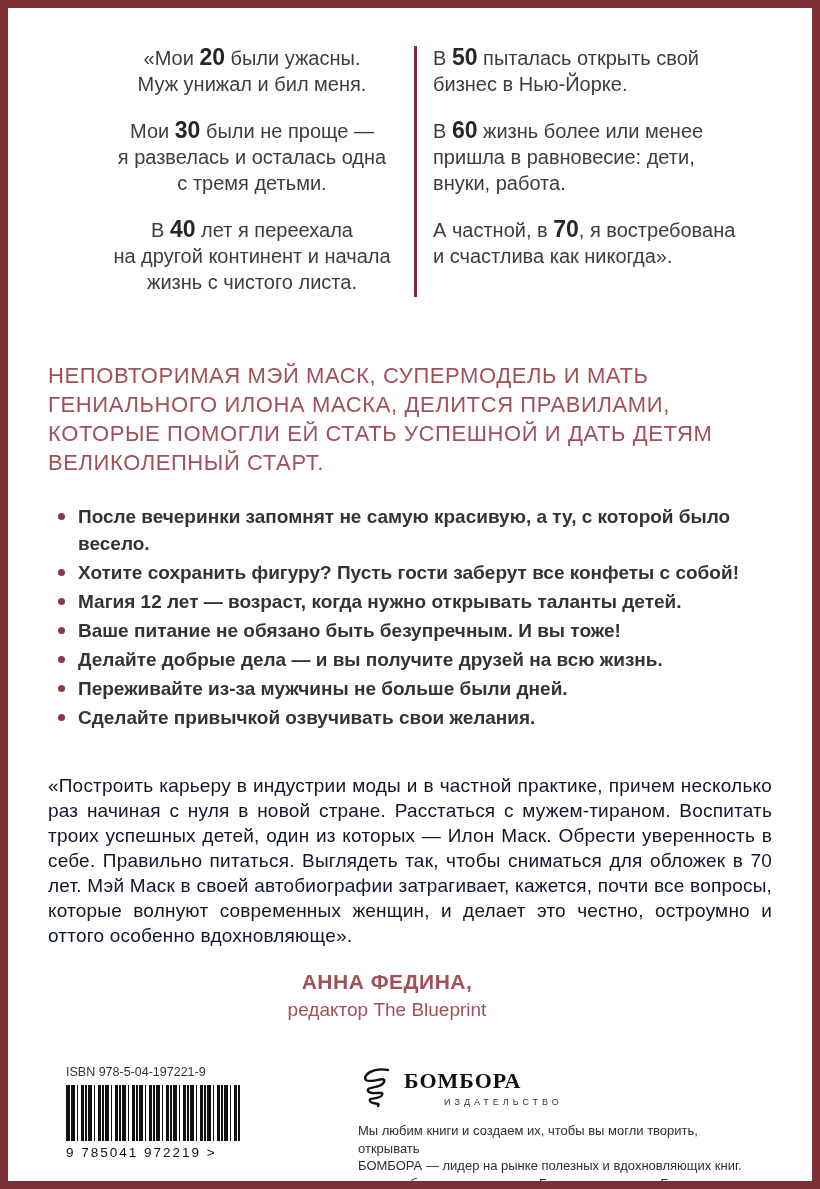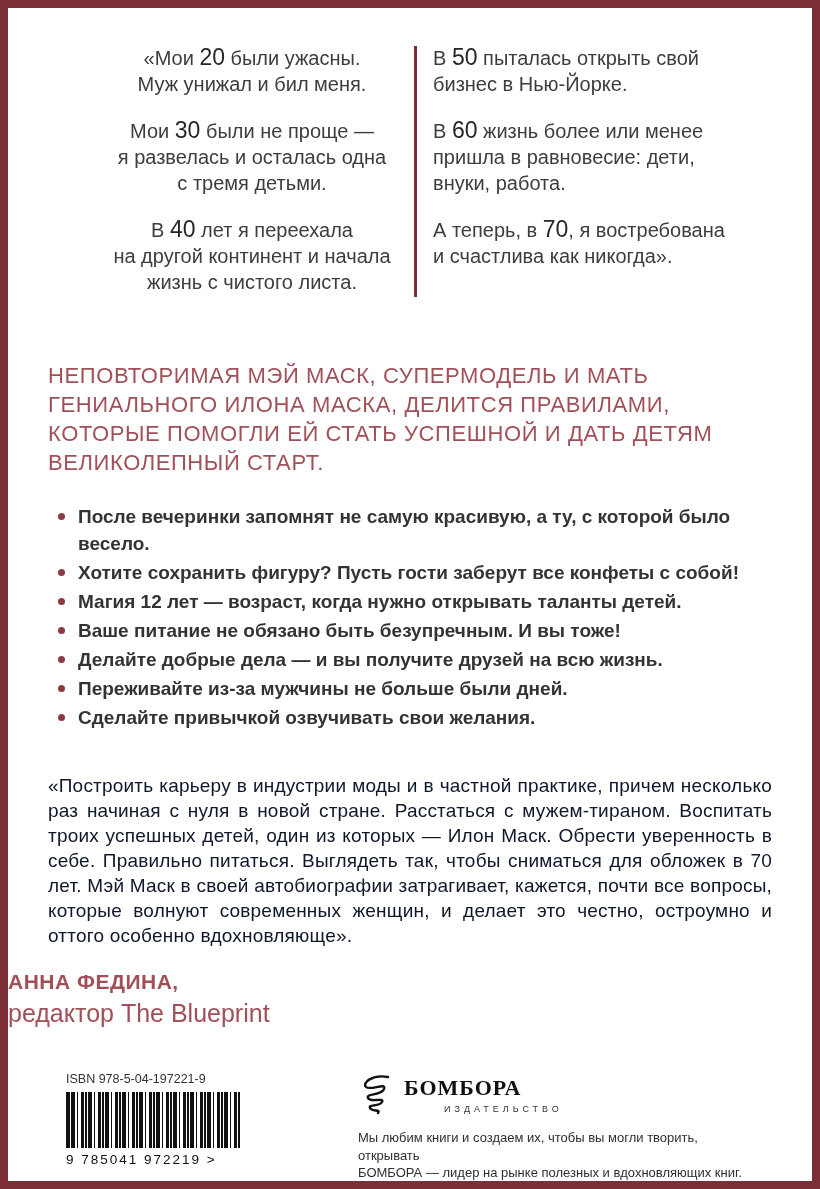--- a/index.html
+++ b/index.html
@@ -9,21 +9,21 @@
     font-family:"Liberation Sans", sans-serif; color:#3a3a3a;
     overflow:hidden; position:relative;
   }
 
   
   .quotes { display:flex; padding-top:36px; align-items:stretch; }
   .q-col p { margin:0 0 20px 0; white-space:pre-line; font-size:20px; line-height:26px; color:#3d3d3d; }
   .q-left  { width:292px; margin-left:98px; text-align:center; }
   .q-divider { width:3px; background:#7b2e35; margin:2px 16px 18px 16px; }
   .q-right { width:322px; text-align:left; }
-  .bnum { font-weight:normal; font-size:23px; color:#262626; }
+  .bnum { font-weight:bold; font-size:23px; color:#262626; }
 
   
   .headline {
     margin:46px 40px 0 40px; max-width:714px;
     font-size:22px; line-height:29px; letter-spacing:0.6px;
     color:#a15057; text-transform:uppercase;
   }
 
   
   .rules { margin:26px 30px 0 50px; padding:0; list-style:none; }
@@ -35,23 +35,23 @@
   .rules li::before {
     content:""; position:absolute; left:0; top:10px;
     width:7px; height:7px; border-radius:50%; background:#8c3a41;
   }
 
   
   .review {
     margin:42px 40px 0 40px; font-size:19px; line-height:25px;
     text-align:justify; color:#0f172a; letter-spacing:0.2px;
   }
-  .attribution { margin:22px 46px 0 0; text-align:left; color:#a15057; }
+  .attribution { margin:22px 46px 0 0; text-align:center; color:#a15057; }
   .attr-name { font-size:21px; font-weight:bold; letter-spacing:0.5px; }
-  .attr-role { font-size:25px; margin-top:5px; }
+  .attr-role { font-size:19px; margin-top:5px; }
 
   
   .footer { display:flex; margin-top:44px; padding-left:58px; align-items:flex-start; }
   .isbn-block { width:238px; }
   .isbn-text { font-size:12.5px; color:#333333; margin-bottom:6px; }
   .barcode-bars {
     width:170px; height:56px;
     background:repeating-linear-gradient(90deg,
       #111 0 2px,  #fff 2px 3px,
       #111 3px 7px, #fff 7px 9px,
@@ -85,21 +85,21 @@
 на другой континент и начала
 жизнь с чистого листа.</span></p>
     </div>
     <div class="q-divider"></div>
     <div class="q-col q-right">
       <p><span>В </span><span class="bnum">50</span><span> пыталась открыть свой
 бизнес в Нью-Йорке.</span></p>
       <p><span>В </span><span class="bnum">60</span><span> жизнь более или менее
 пришла в равновесие: дети,
 внуки, работа.</span></p>
-      <p><span>А теперь, в </span><span class="bnum">70</span><span>, я востребована
+      <p><span>А частной, в </span><span class="bnum">70</span><span>, я востребована
 и счастлива как никогда».</span></p>
     </div>
   </div>
 
   <div class="headline">НЕПОВТОРИМАЯ МЭЙ МАСК, СУПЕРМОДЕЛЬ И МАТЬ ГЕНИАЛЬНОГО ИЛОНА МАСКА, ДЕЛИТСЯ ПРАВИЛАМИ, КОТОРЫЕ ПОМОГЛИ ЕЙ СТАТЬ УСПЕШНОЙ И ДАТЬ ДЕТЯМ ВЕЛИКОЛЕПНЫЙ СТАРТ.</div>
 
   <ul class="rules">
     <li>После вечеринки запомнят не самую красивую, а ту, с которой было весело.</li>
     <li>Хотите сохранить фигуру? Пусть гости заберут все конфеты с собой!</li>
     <li>Магия 12 лет — возраст, когда нужно открывать таланты детей.</li>

